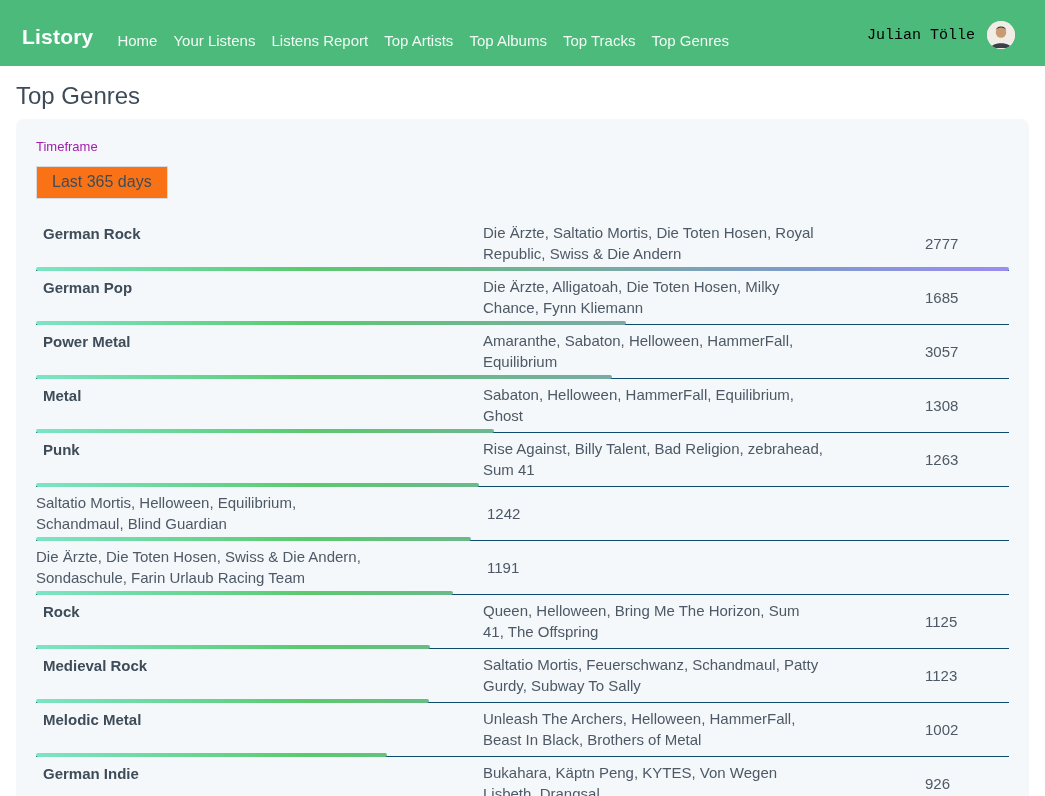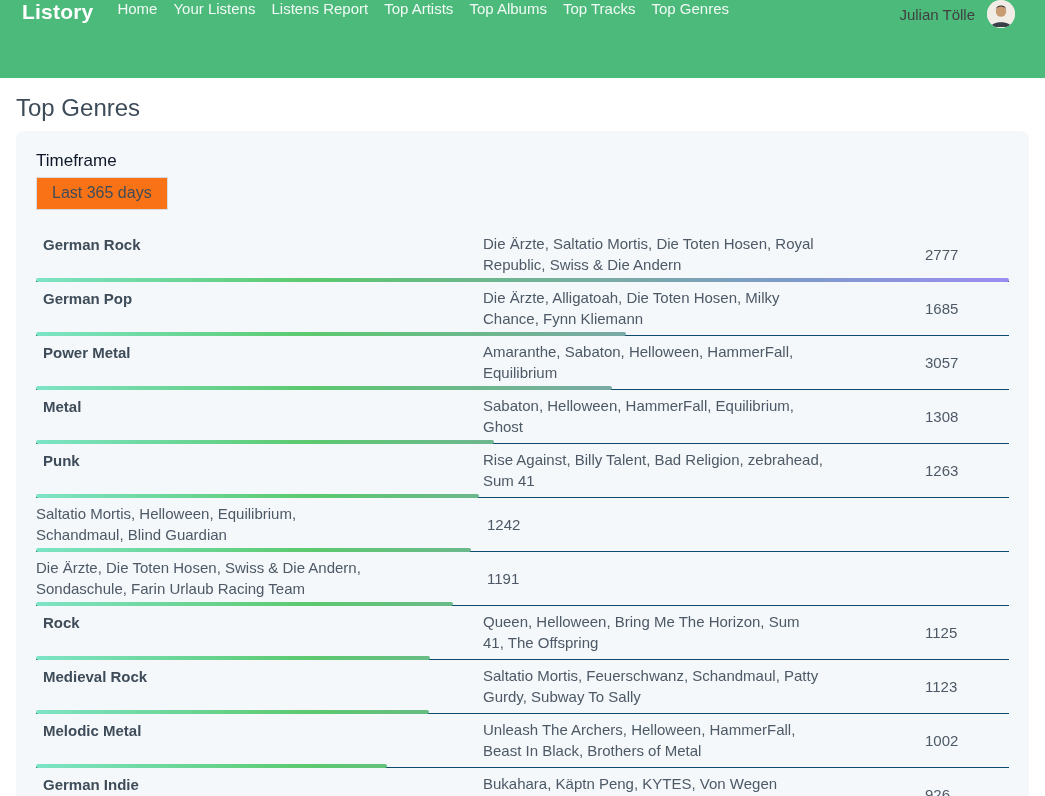--- a/index.html
+++ b/index.html
@@ -7,42 +7,42 @@
     margin: 0; padding: 0;
     width: 1045px; height: 796px;
     overflow: hidden;
     background: #ffffff;
     font-family: "Liberation Sans", "DejaVu Sans", sans-serif;
     color: #3e4c59;
   }
 
   
   .navbar {
-    height: 78px;
+    height: 66px;
     background: #4cba7b;
     display: flex;
-    align-items: flex-start;
+    align-items: flex-end;
     padding: 0 30px 17px 22px;
   }
   .brand {
     color: #ffffff;
     font-size: 21px;
     font-weight: 700;
     margin-right: 24px;
     letter-spacing: 0.2px;
   }
   .nav-items { display: flex; align-items: center; gap: 16px; }
   .nav-item {
     color: rgba(255,255,255,0.92);
     font-size: 15px;
     cursor: pointer;
     white-space: nowrap;
   }
   .nav-right { margin-left: auto; display: flex; align-items: center; gap: 12px; }
-  .user-name { color: #404040; font-size: 15px; }
+  .user-name { color: #000000; font-size: 15px; font-family: Liberation Mono, monospace; }
   .avatar {
     width: 28px; height: 28px;
     border-radius: 50%;
     overflow: hidden;
     background: #f1ede6;
     flex: 0 0 auto;
   }
 
   
   .main { padding: 0 16px; }
@@ -55,21 +55,21 @@
   }
 
   .card {
     background: #f5f8fa;
     border-radius: 8px;
     padding: 20px 20px 0 20px;
     height: 700px;
     overflow: hidden;
   }
 
-  .filter-label { font-size: 17px; color: #0f172a; margin-bottom: 6px; }
+  .filter-label { font-size: 13px; color: #a21caf; margin-bottom: 12px; }
   .timeframe-chip {
     display: inline-block;
     background: #f97316;
     border: 1px solid #d5dbe0;
     border-radius: 0;
     padding: 6px 15px 7px 15px;
     font-size: 16px;
     color: #3e4c59;
     cursor: pointer;
   }

